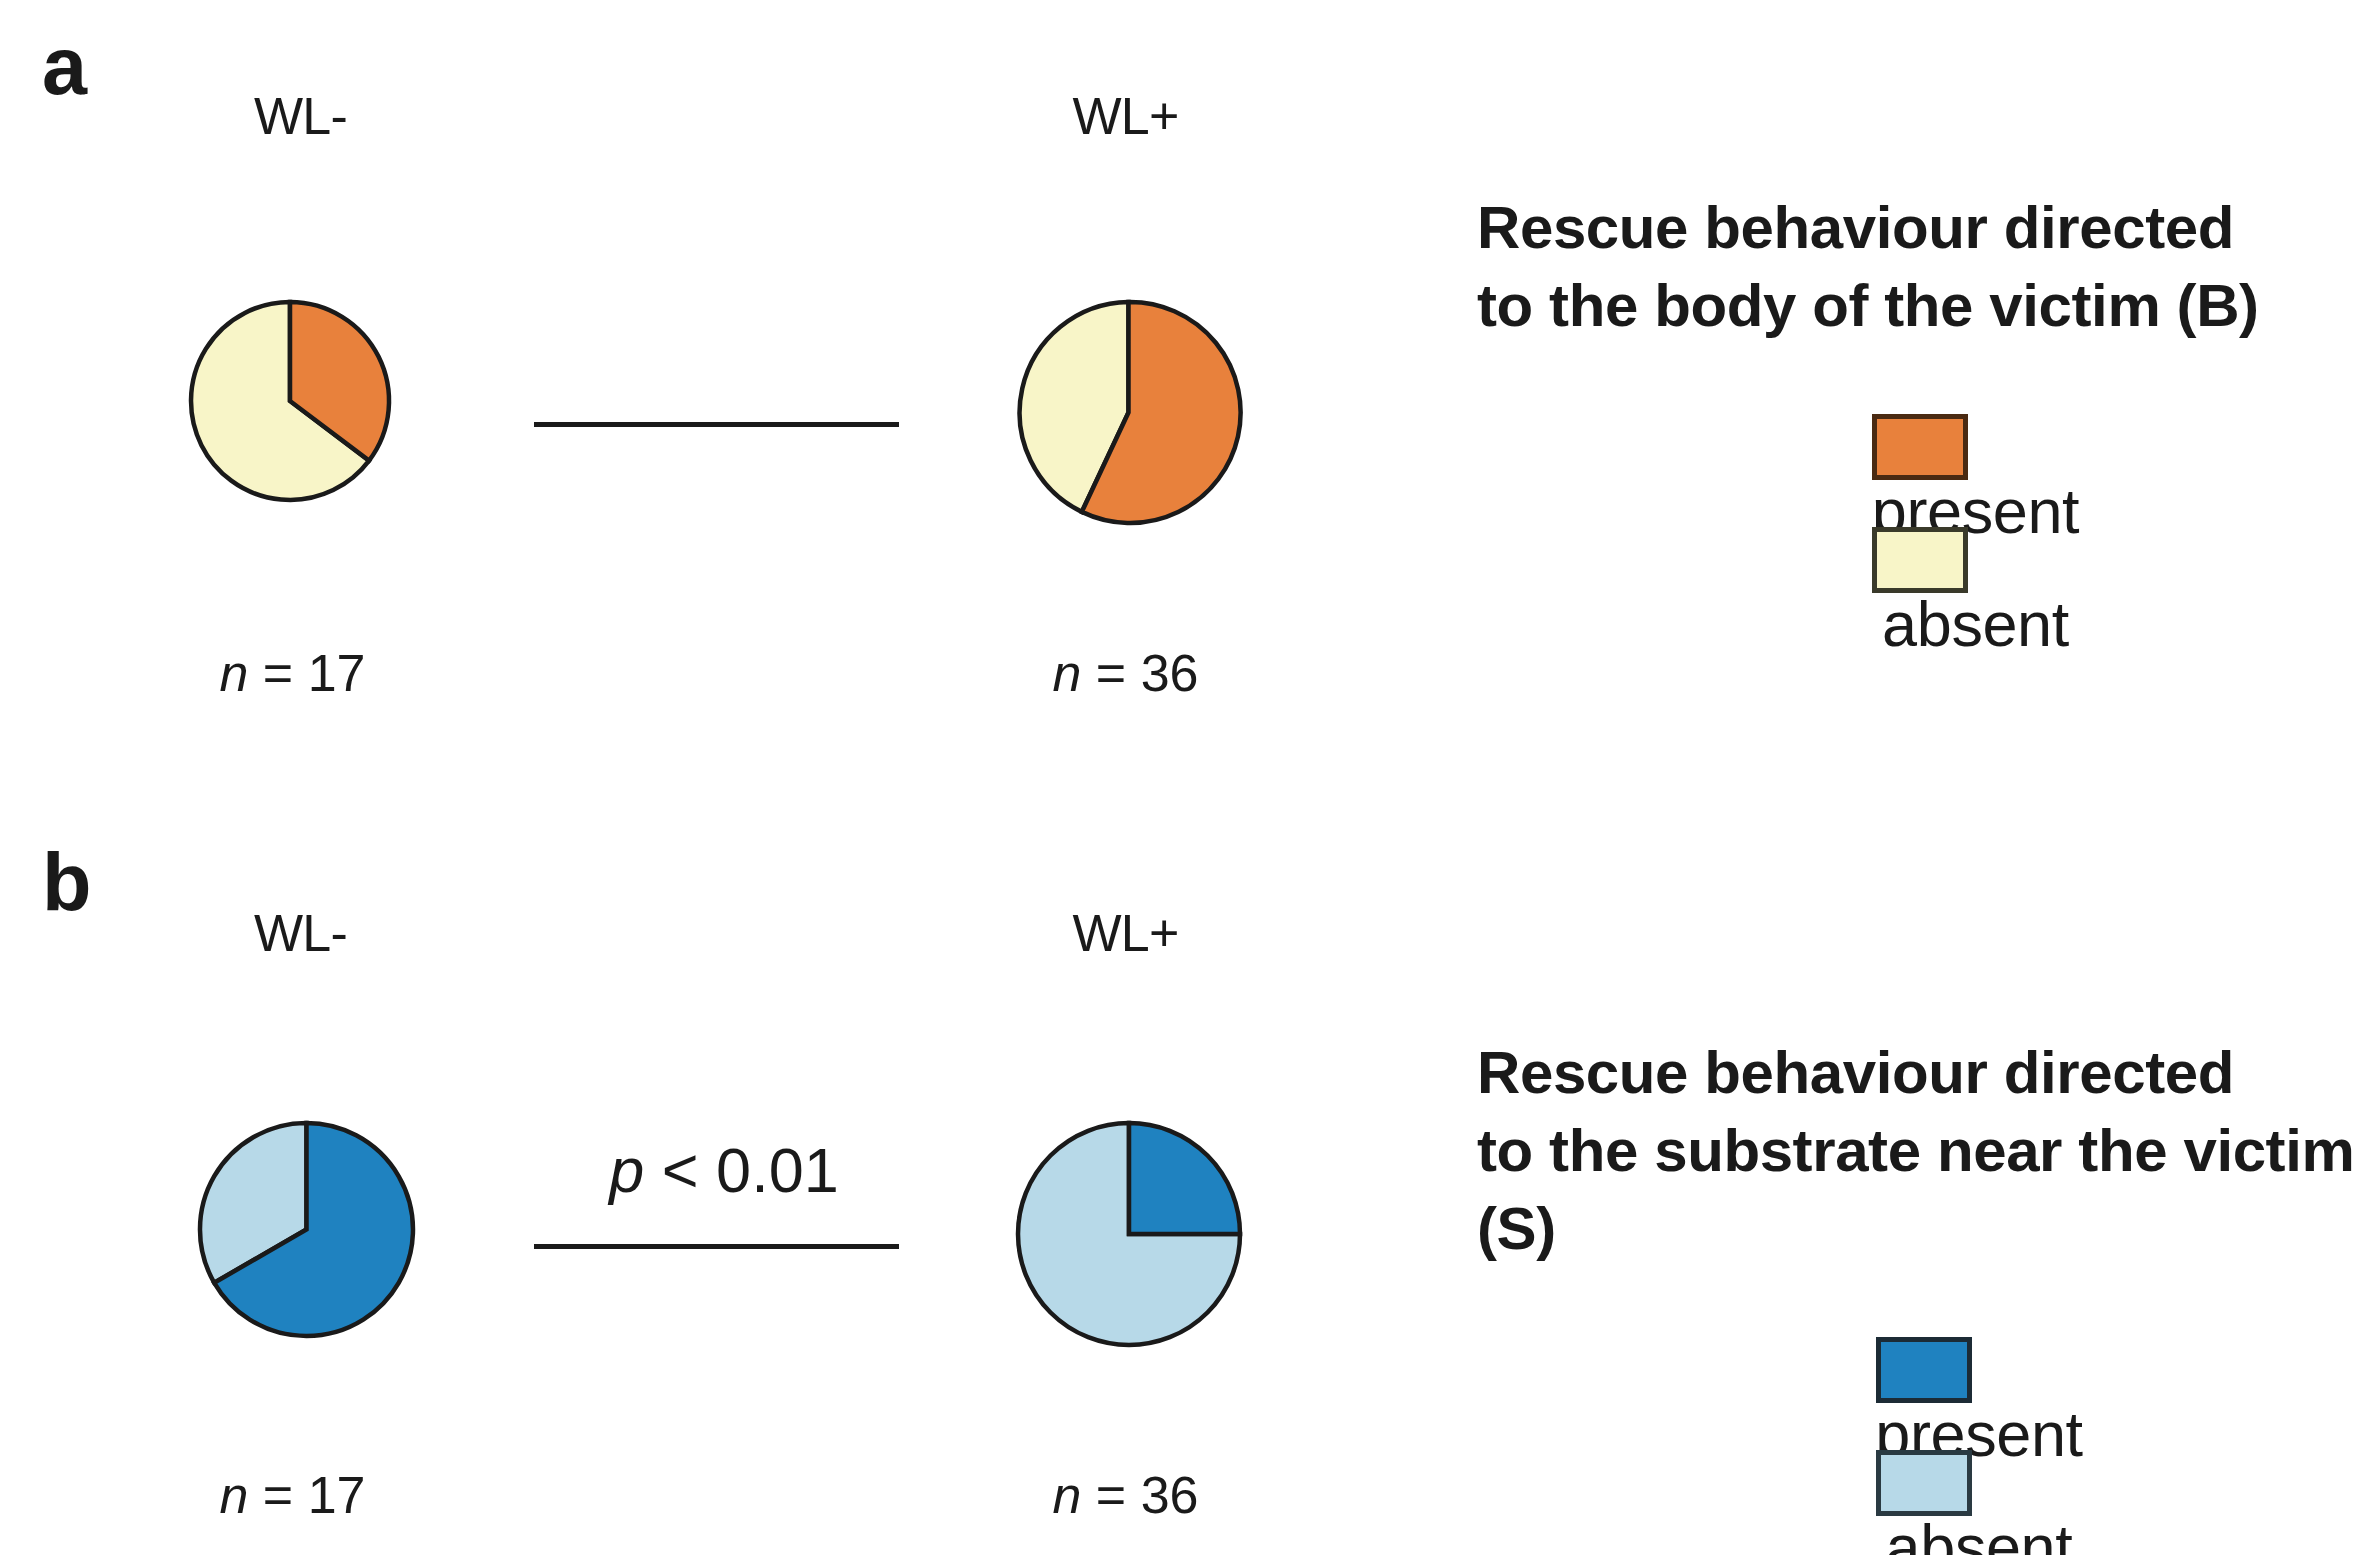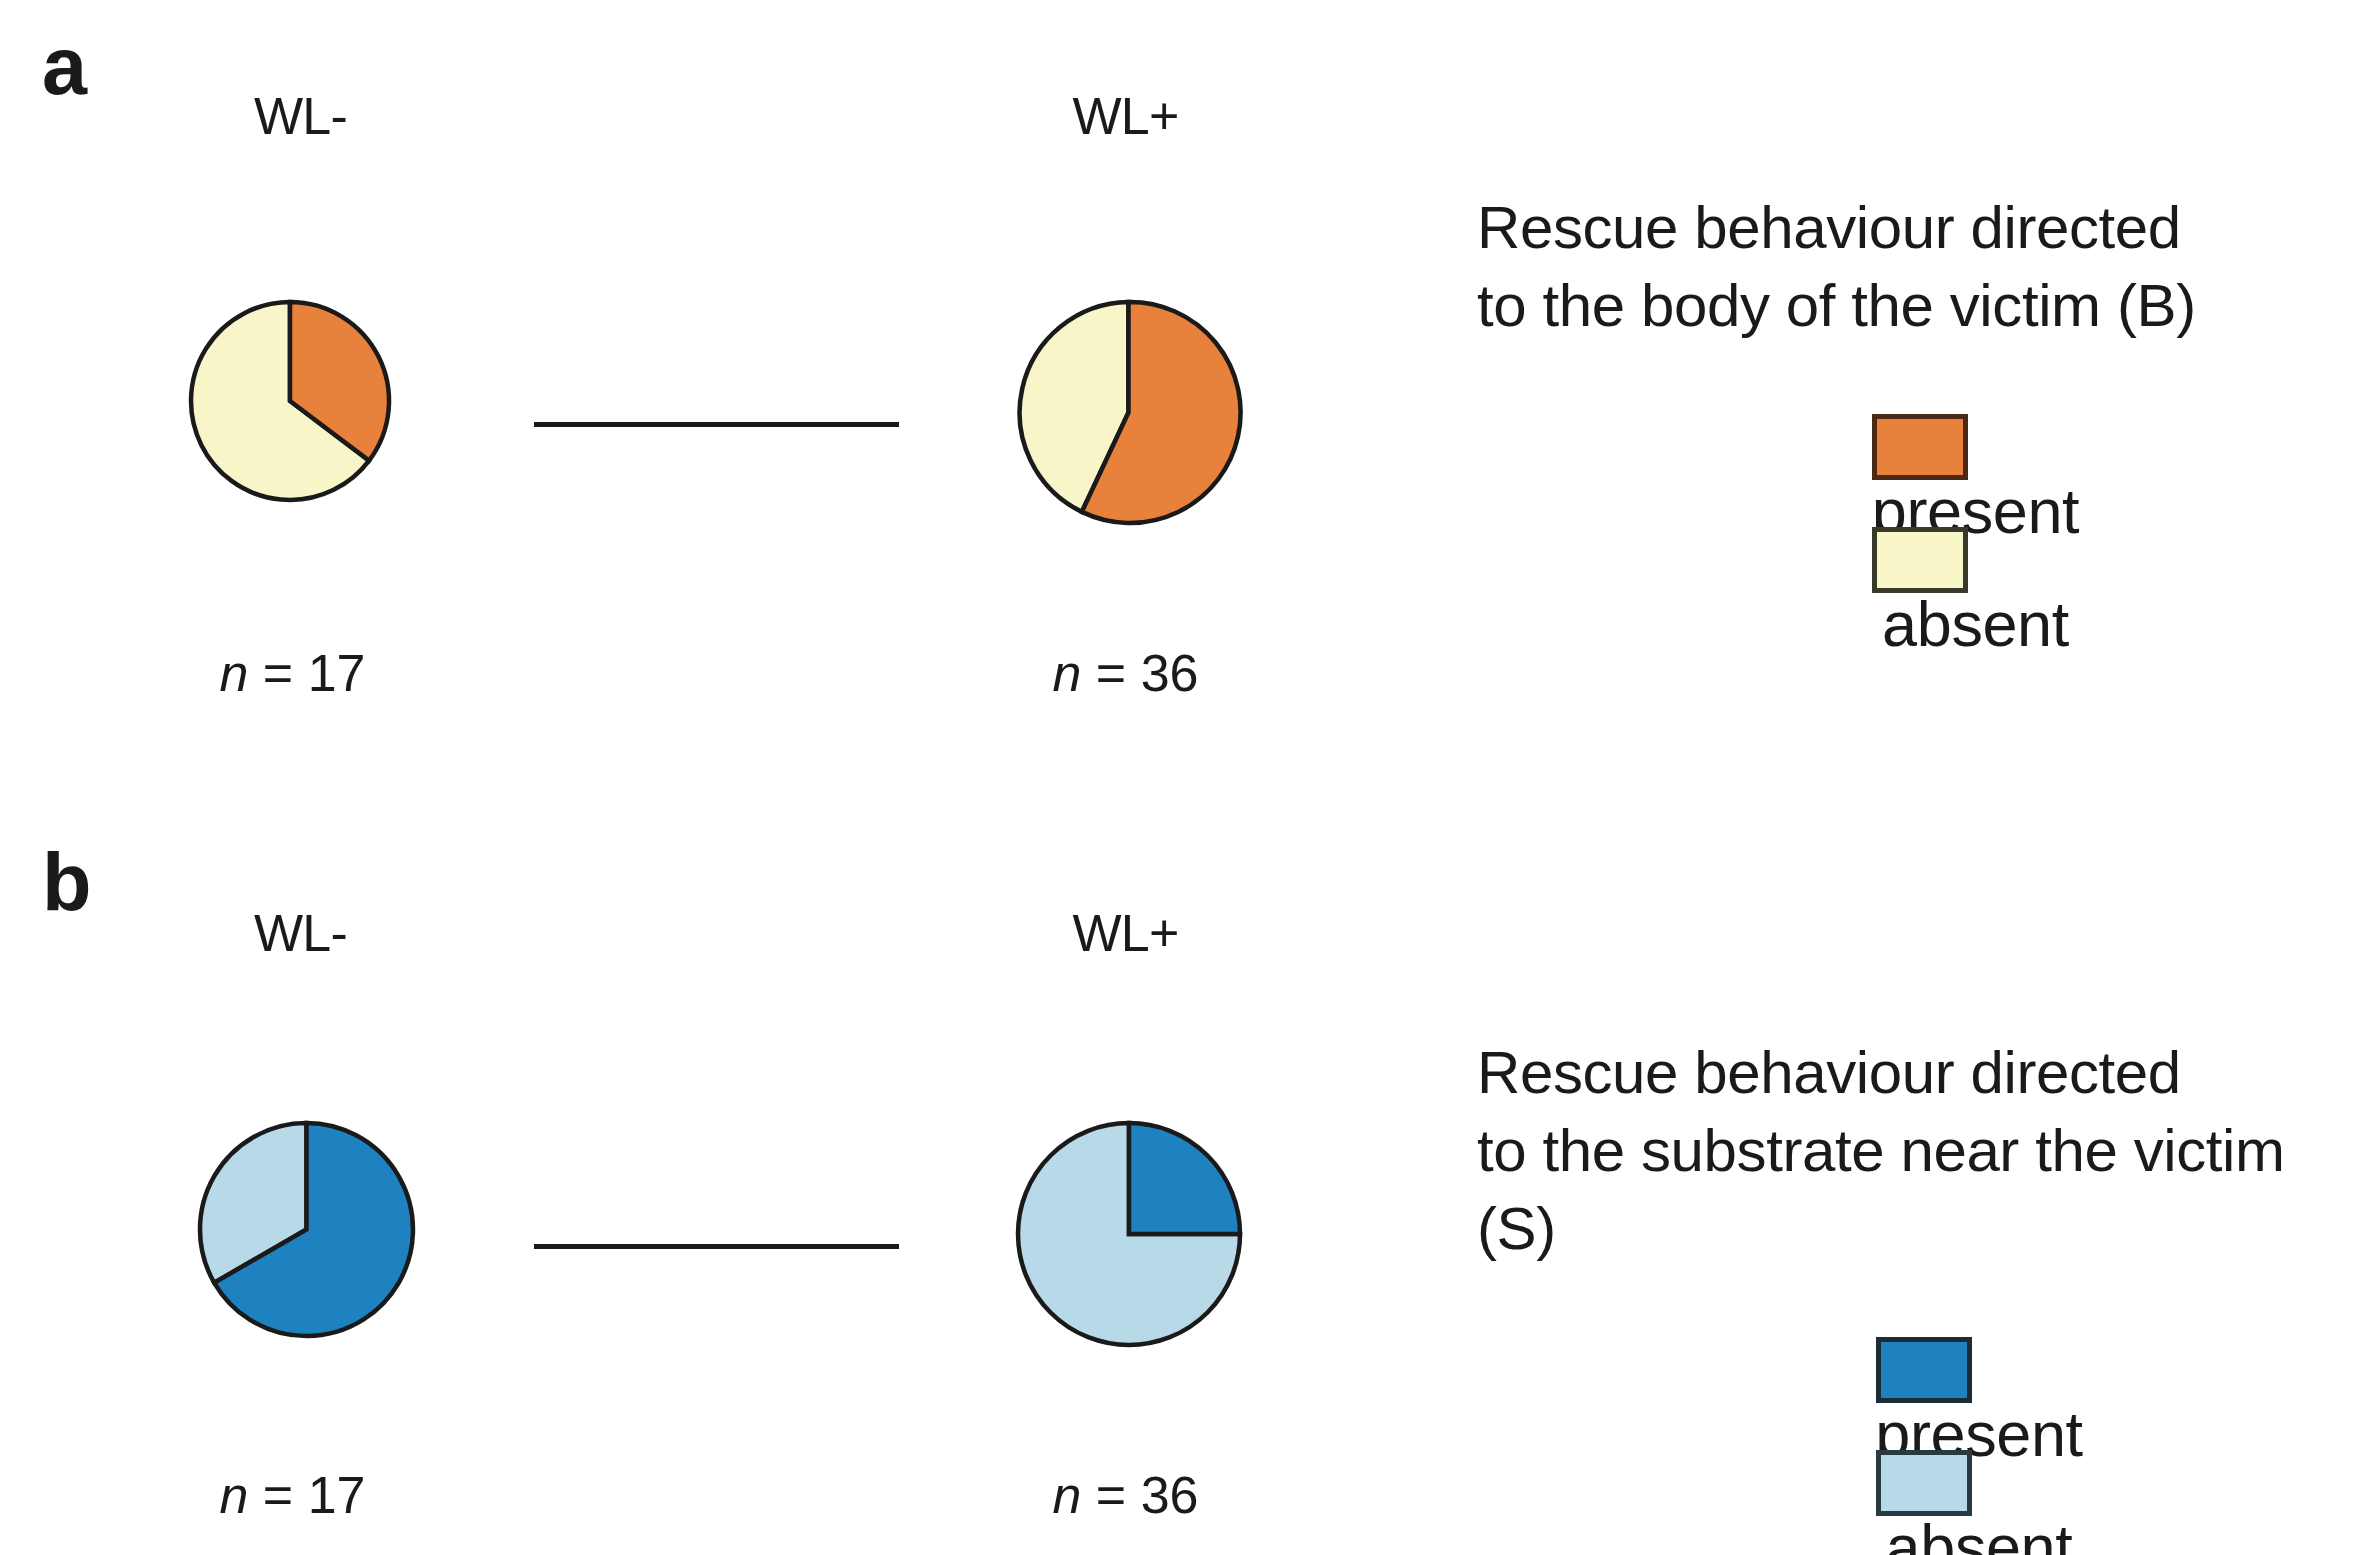--- a/index.html
+++ b/index.html
@@ -19,21 +19,21 @@
 
   .n-label{position:absolute;font-size:52px;line-height:1;text-align:center;
            width:375px;font-style:italic;}
   .n-label .nval{font-style:normal;}
 
   .sig{position:absolute;text-align:center;width:480px;font-size:63px;line-height:1;}
   .sig .pit{font-style:italic;}
   .connector{position:absolute;height:4.5px;background:#1a1a1a;}
 
   .legend{position:absolute;}
-  .legend-title{font-size:60px;line-height:1.30;white-space:pre-line;letter-spacing:-0.4px;}
+  .legend-title{font-size:60px;line-height:1.30;white-space:pre-line;letter-spacing:-0.4px;font-weight:bold;}
   .legend-rows{margin-top:69px;}
   .legend-row{display:flex;align-items:center;height:113px;flex-direction:column;}
   .swatch{width:96px;height:66px;border:5.3px solid #2a2a2a;box-sizing:border-box;
           flex:0 0 auto;}
   .legend-text{font-size:63px;line-height:1;margin-left:111px;letter-spacing:-0.4px;}
 </style>
 </head>
 <body>
 
 <div class="fig">
@@ -96,20 +96,23 @@
     </svg>
   </div>
 
   <div class="pie-wrap" style="left:1015px;top:1120px;width:228px;height:228px;">
     <svg width="228" height="228" viewBox="0 0 304 304">
       <path d="M152 152 L300 152 A148 148 0 1 1 152 4 Z" fill="#b7d9e8" stroke="#1a1a1a" stroke-width="6"></path>
       <path d="M152 152 L152 4 A148 148 0 0 1 300 152 Z" fill="#1f82c0" stroke="#1a1a1a" stroke-width="6"></path>
     </svg>
   </div>
 
+  <div class="sig" style="left:484px;top:1139px;">
+    <span class="pit">p </span><span>&lt; 0.01</span>
+  </div>
   <div class="connector" style="left:534px;top:1244px;width:365px;"></div>
 
   <div class="n-label" style="left:105px;top:1469px;">
     <span>n</span><span class="nval"> = </span><span class="nval">17</span>
   </div>
 
   <div class="n-label" style="left:938px;top:1469px;">
     <span>n</span><span class="nval"> = </span><span class="nval">36</span>
   </div>
 

